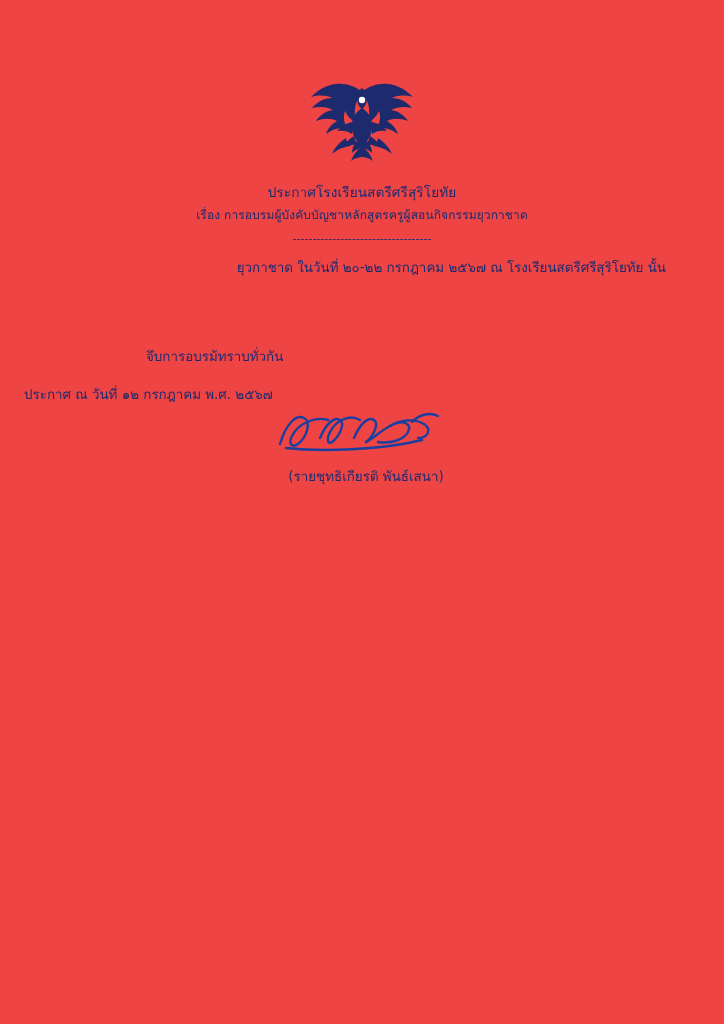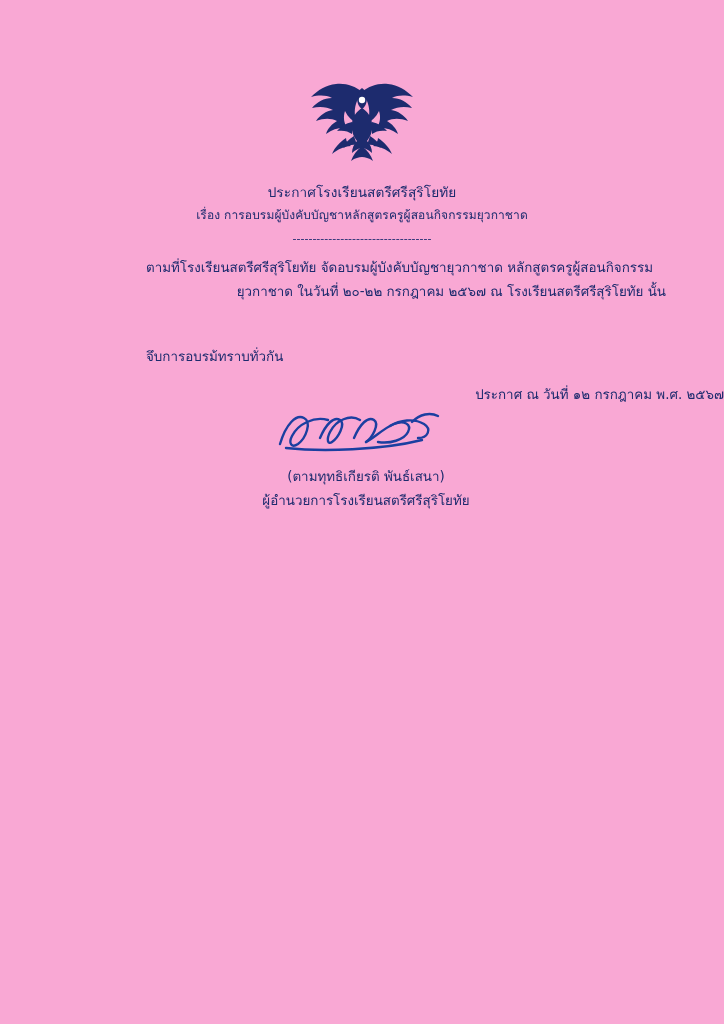--- a/index.html
+++ b/index.html
@@ -12,21 +12,21 @@
     height: 1024px;
     font-family: "DejaVu Sans", sans-serif;
     color: #1c2a6e;
     position: relative;
     overflow: hidden;
   }
   .page {
     position: relative;
     width: 724px;
     height: 1024px;
-    background: #f9a8d4;
+    background: #ef4444;
   }
 
   
   .emblem {
     position: absolute;
     top: 78px;
     left: 0;
     width: 100%;
     display: flex;
     justify-content: center;
@@ -83,24 +83,24 @@
     font-size: 13.4px;
     line-height: 22px;
     color: #1d2b6e;
   }
 
   .date-line {
     position: absolute;
     top: 384px;
     left: 0;
     width: 100%;
-    text-align: right;
+    text-align: left;
     font-size: 13.4px;
     color: #1d2b6e;
-    padding-left: 2px;
+    padding-left: 24px;
     box-sizing: border-box;
   }
 
   
   .signature {
     position: absolute;
     top: 404px;
     left: 0;
     width: 100%;
     display: flex;
@@ -159,21 +159,20 @@
         <path d="M68 58 C73 61 77 65 79 70 C74 67 69 66 65 67 Z"></path>
       </g>
     </svg>
   </div>
 
   <div class="doc-text title-1">ประกาศโรงเรียนสตรีศรีสุริโยทัย</div>
   <div class="doc-text title-2">เรื่อง  การอบรมผู้บังคับบัญชาหลักสูตรครูผู้สอนกิจกรรมยุวกาชาด</div>
   <div class="rule">-----------------------------------</div>
 
   <div class="body-block">
-    <div class="body-line l1">ตามที่โรงเรียนสตรีศรีสุริโยทัย จัดอบรมผู้บังคับบัญชายุวกาชาด หลักสูตรครูผู้สอนกิจกรรม</div>
     <div class="body-line l2">ยุวกาชาด ในวันที่ ๒๐-๒๒ กรกฎาคม ๒๕๖๗ ณ โรงเรียนสตรีศรีสุริโยทัย นั้น</div>
   </div>
 
   <div class="closing">จึบการอบรม้ทราบทั่วกัน</div>
 
   <div class="date-line">ประกาศ  ณ  วันที่ ๑๒  กรกฎาคม พ.ศ. ๒๕๖๗</div>
 
   <div class="signature">
     <svg width="200" height="56" viewBox="0 0 200 56" aria-hidden="true">
       <g fill="none" stroke="#1b3fa0" stroke-width="2.4" stroke-linecap="round" stroke-linejoin="round">
@@ -181,16 +180,15 @@
         <path d="M58 34 C64 20 72 12 78 16 C84 20 76 34 70 38 C66 41 64 36 68 28 C74 16 88 10 98 16"></path>
         <path d="M92 34 C98 20 106 12 112 16 C118 20 110 34 104 38"></path>
         <path d="M104 38 C112 34 122 24 132 20 C142 16 150 20 146 28 C142 36 128 40 116 38"></path>
         <path d="M128 22 C138 16 152 14 162 20 C170 25 166 34 156 34"></path>
         <path d="M24 44 C60 48 120 46 160 36"></path>
         <path d="M150 18 C158 10 168 8 176 12"></path>
       </g>
     </svg>
   </div>
 
-  <div class="signer-name">(ตามทุทธิเกียรติ  พันธ์เสนา)</div>
-  <div class="signer-role">ผู้อำนวยการโรงเรียนสตรีศรีสุริโยทัย</div>
+  <div class="signer-name">(รายชุทธิเกียรติ  พันธ์เสนา)</div>
 
 </div>
 
 </body></html>

